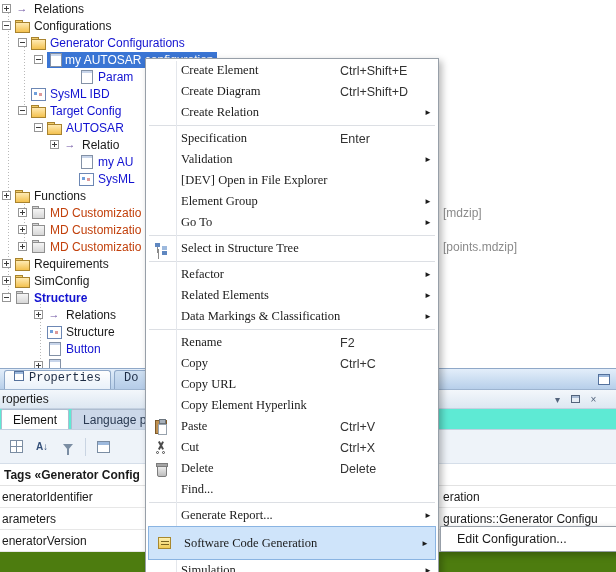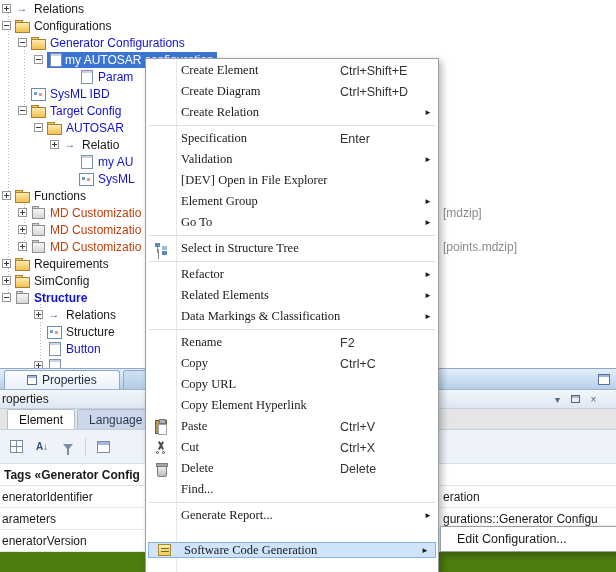--- a/index.html
+++ b/index.html
@@ -34,21 +34,21 @@
 
   
   .ctx{position:absolute;left:145px;top:58px;width:294px;min-height:520px;padding:1px 0;background:#fff;border:1px solid #979fa8;box-shadow:3px 3px 7px rgba(0,0,0,.28);z-index:10;font-size:12.5px;}
   .ctx-gutterline{position:absolute;left:30px;top:2px;bottom:2px;width:1px;background:#e4e7ec;}
   .mi{display:flex;align-items:center;height:21px;position:relative;}
   .mi-g{flex:0 0 30px;display:flex;align-items:center;justify-content:center;height:100%;position:relative;z-index:1;}
   .mi-l{flex:1;padding-left:5px;position:relative;z-index:1;font-family:Liberation Serif, serif;}
   .mi-s{flex:0 0 84px;color:#333;white-space:nowrap;position:relative;z-index:1;}
   .mi-a{flex:0 0 14px;font-size:8px;color:#1c1c1c;position:relative;z-index:1;}
   .msep{height:1px;background:#dcdfe4;margin:2px 3px;}
-  .mi.hl{background:#cfe4fa;border:1px solid #8ab4e2;margin:16px 2px;height:16px;}
+  .mi.hl{background:#cfe4fa;border:1px solid #8ab4e2;margin:0 2px;height:34px;}
   
   .mic-tree{width:13px;height:13px;position:relative;}
   .mic-tree::before{content:"";position:absolute;left:0;top:1px;width:5px;height:4px;background:#5f87c0;box-shadow:7px 3px 0 #9db9dd,7px 8px 0 #5f87c0;}
   .mic-tree::after{content:"";position:absolute;left:2px;top:5px;width:1px;height:6px;background:#8a8a8a;box-shadow:1px 2px 0 #8a8a8a,1px 6px 0 #8a8a8a;}
   .mic-paste{width:12px;height:14px;background:#bd8f51;border:1px solid #7d5a28;position:relative;}
   .mic-paste::before{content:"";position:absolute;left:2px;top:3px;width:7px;height:9px;background:#fff;border:1px solid #98a2ad;}
   .mic-paste::after{content:"";position:absolute;left:3px;top:-2px;width:5px;height:3px;background:#a7b0ba;border:1px solid #6c757e;}
   .mic-cut{position:relative;width:12px;height:13px;}
   .mic-cut::before,.mic-cut::after{content:"";position:absolute;left:5px;top:0;width:1.5px;height:9px;background:#4a4a4a;}
   .mic-cut::before{transform:rotate(28deg);}
@@ -63,29 +63,29 @@
 
   
   .sub{position:absolute;left:440px;top:526px;width:180px;padding:1px 0;background:#fff;border:1px solid #979fa8;box-shadow:3px 3px 7px rgba(0,0,0,.28);z-index:11;font-size:12.5px;}
   .sub .smi{display:flex;align-items:center;height:22px;}
   .sub .smi-g{flex:0 0 16px;}
   .sub .smi-l{flex:1;}
 
   
   .dock{position:absolute;left:0;top:368px;width:616px;height:204px;background:#fff;}
   .dock-bar{height:22px;background:linear-gradient(#e3eefa,#b7cfea);border-top:1px solid #8fa8c8;border-bottom:1px solid #9db4d0;display:flex;align-items:flex-end;padding:2px 6px 0 4px;}
-  .dtab{height:19px;display:flex;align-items:center;padding:0 22px;border:1px solid #8fa8c8;border-bottom:none;border-radius:3px 3px 0 0;background:linear-gradient(#cfe0f2,#b5cce8);margin-right:3px;color:#1d2c44;}
+  .dtab{height:19px;display:flex;padding:0 9px;border:1px solid #8fa8c8;border-bottom:none;border-radius:3px 3px 0 0;background:linear-gradient(#cfe0f2,#b5cce8);margin-right:3px;color:#1d2c44;font-family:Liberation Mono, monospace;}
   .dtab.active{background:linear-gradient(#fefefe,#e9f1fa);}
   .dtab-ic{width:10px;height:10px;background:#fff;border:1px solid #54719c;box-shadow:inset 0 2px 0 #9db9dd;margin-right:5px;}
   .bar-ic{margin-left:auto;margin-bottom:4px;width:12px;height:11px;border:1px solid #54719c;background:#fff;box-shadow:inset 0 2px 0 #9db9dd;}
   .pcaption{height:19px;background:linear-gradient(#f3f7fb,#dde7f2);border-bottom:1px solid #c3d0e0;display:flex;align-items:center;padding:0 16px 0 2px;}
   .cap-ics{margin-left:auto;display:flex;gap:5px;align-items:center;}
   .cap-ic{width:13px;height:13px;color:#53647c;font-size:10px;display:flex;align-items:center;justify-content:center;}
   .cap-float{width:9px;height:8px;border:1px solid #53647c;box-shadow:inset 0 2px 0 #a9bdd6;}
-  .itabs{height:21px;background:#e5e5e5;display:flex;align-items:flex-end;padding-left:7px;border-bottom:1px solid #c3d0e0;}
+  .itabs{height:21px;background:#5eead4;display:flex;align-items:flex-end;padding-left:1px;border-bottom:1px solid #c3d0e0;}
   .itab{height:20px;padding:0 11px;display:flex;align-items:center;border:1px solid #aebdd0;border-bottom:none;border-radius:2px 2px 0 0;background:#ccd8e9;margin-right:2px;color:#2a3a52;}
   .itab.active{background:#fff;color:#111;}
   .ptool{height:34px;background:#eef3f9;border-bottom:1px solid #d5dee9;display:flex;align-items:center;gap:8px;padding:0 7px;}
   .tool-ic{width:18px;height:18px;display:flex;align-items:center;justify-content:center;}
   .tico-grid{width:13px;height:13px;border:1px solid #7b8da3;background-color:#fff;background-image:linear-gradient(#7b8da3 1px,transparent 1px),linear-gradient(90deg,#7b8da3 1px,transparent 1px);background-size:6px 6px;background-position:-1px -1px;}
   .tico-sort{color:#35507a;font-weight:bold;font-size:10px;}
   .tico-filter{width:0;height:0;border-left:5px solid transparent;border-right:5px solid transparent;border-top:6px solid #7b8da3;position:relative;}
   .tico-filter::after{content:"";position:absolute;left:-1px;top:-1px;width:2px;height:6px;background:#7b8da3;}
   .tico-cols{width:13px;height:12px;border:1px solid #7b8da3;background:#fff;box-shadow:inset 0 3px 0 #9db9dd;}
   .tool-sep{width:1px;height:18px;background:#c9d4e2;}

